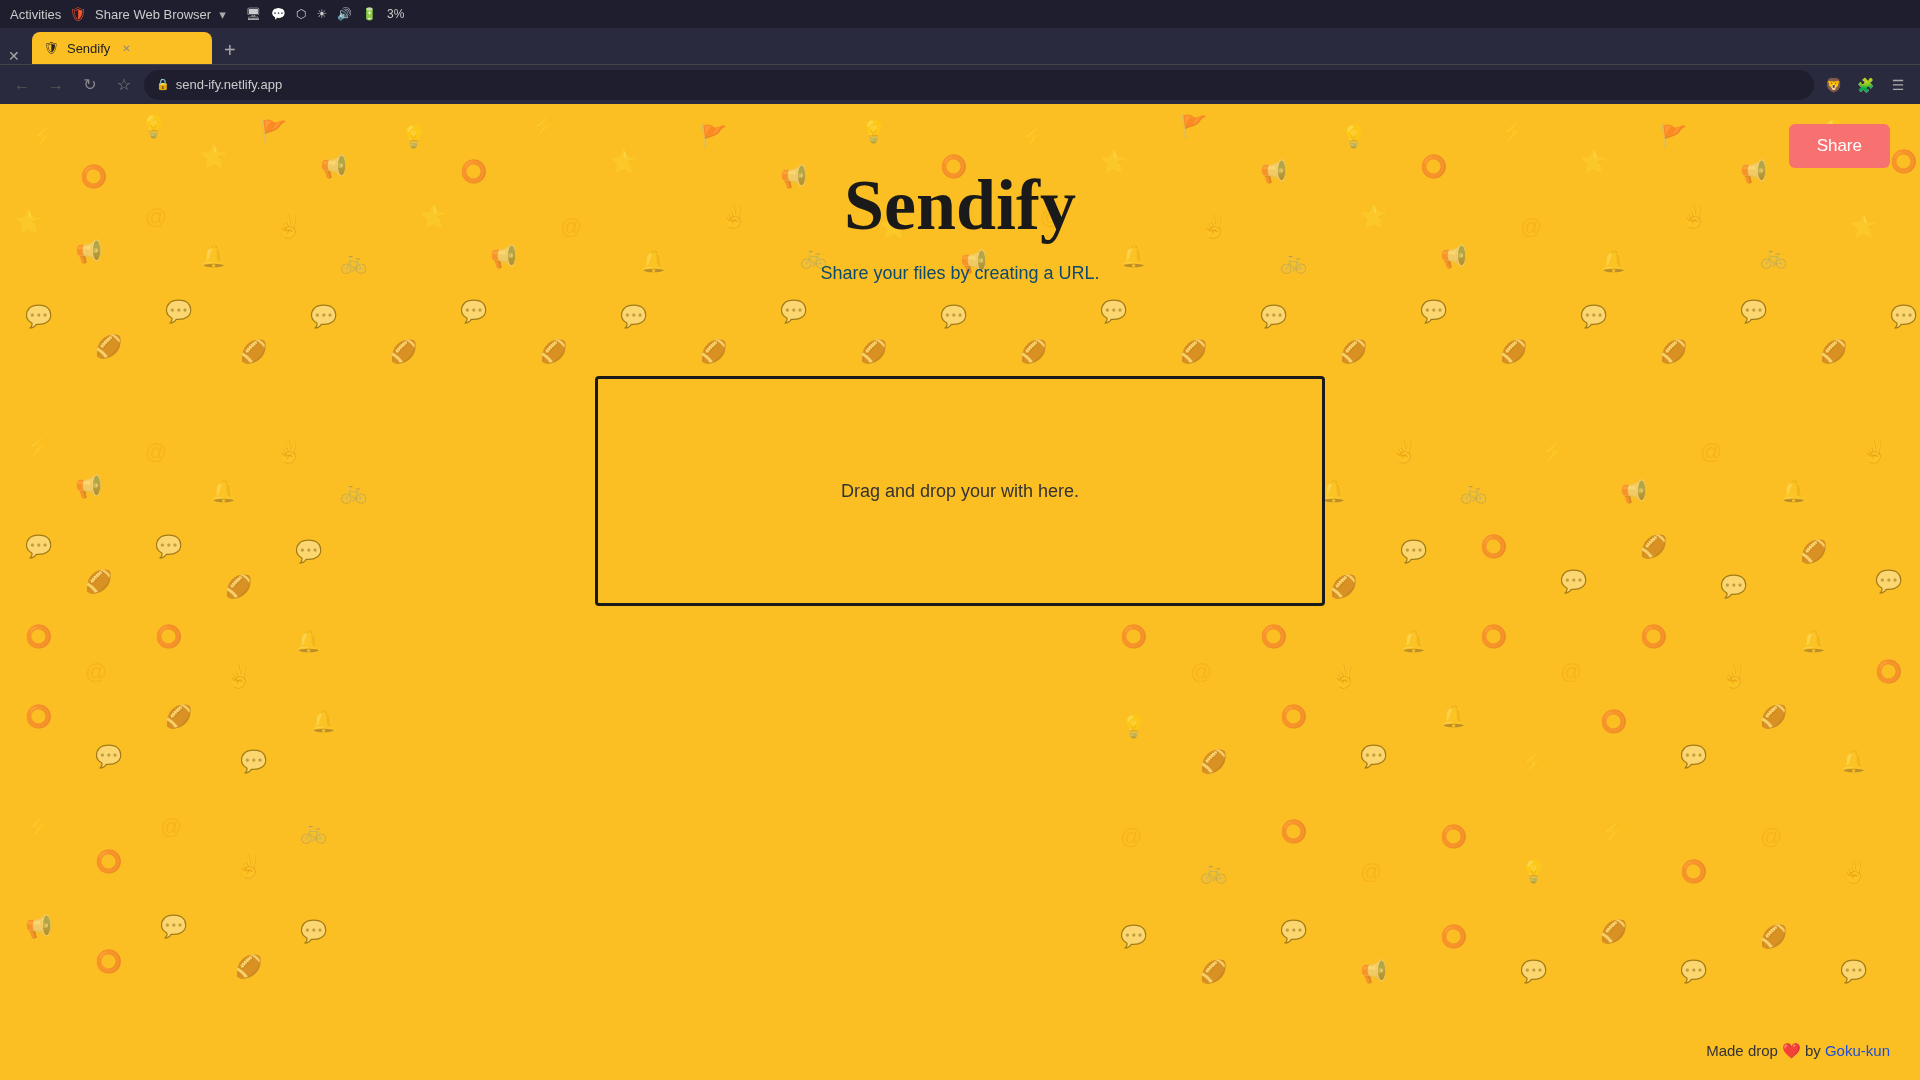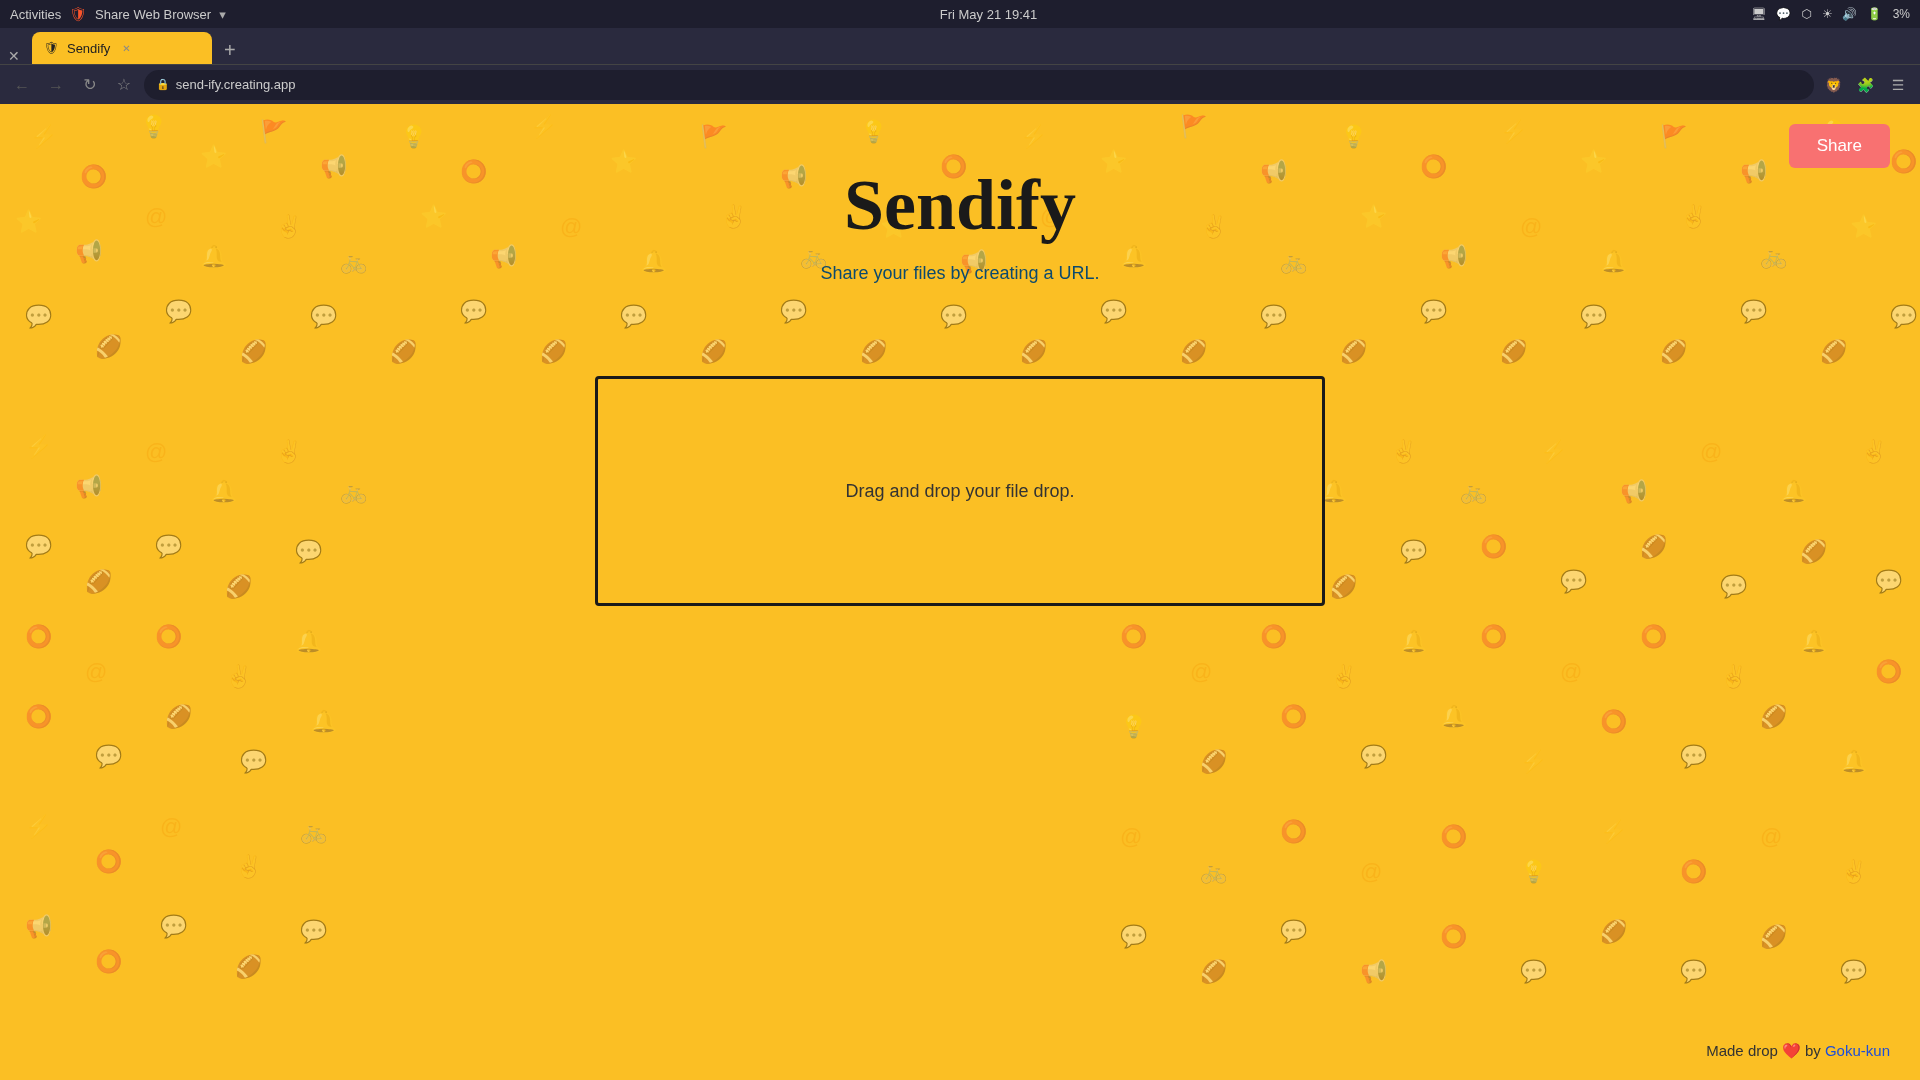--- a/index.html
+++ b/index.html
@@ -219,23 +219,20 @@
 </head>
 <body>
 
 <div class="browser-titlebar">
   <div class="titlebar-left">
     <span style="cursor:pointer;">Activities</span>
     <span class="brave-shield">🛡</span>
     <span>Share Web Browser</span>
     <span style="cursor:pointer;color:#aaa;">▾</span>
   </div>
-  <div class="titlebar-center">
-    <span>Fri May 21  19:41</span>
-  </div>
   <div class="titlebar-right">
     <span class="sys-icon">🖥</span>
     <span class="sys-icon">💬</span>
     <span class="sys-icon">⬡</span>
     <span class="sys-icon">☀</span>
     <span class="sys-icon">🔊</span>
     <span class="sys-icon">🔋</span>
     <span class="sys-icon">3%</span>
   </div>
 </div>
@@ -260,21 +257,21 @@
     <span>→</span>
   </div>
   <div class="nav-btn">
     <span>↻</span>
   </div>
   <div class="nav-btn">
     <span>☆</span>
   </div>
   <div class="address-bar">
     <span class="address-lock">🔒</span>
-    <span class="address-text">send-ify.creating.app</span>
+    <span class="address-text">send-ify.netlify.app</span>
   </div>
   <div class="nav-toolbar-right">
     <div class="toolbar-icon brave-icon">🦁</div>
     <div class="toolbar-icon">🧩</div>
     <div class="toolbar-icon">☰</div>
   </div>
 </div>
 
 <div class="page-content">
 
@@ -458,21 +455,21 @@
     <span class="pattern-icon" style="left:1800px;top:525px;">🔔</span>
     <span class="pattern-icon" style="left:1875px;top:555px;">⭕</span>
   </div>
 
   <button class="logout-btn">Share</button>
 
   <div class="main-content">
     <h1 class="app-title">Sendify</h1>
     <p class="app-subtitle">Share your files by creating a URL.</p>
     <div class="drop-zone">
-      <span class="drop-zone-text">Drag and drop your file drop.</span>
+      <span class="drop-zone-text">Drag and drop your with here.</span>
     </div>
   </div>
 
   <div class="footer">
     <span>Made drop</span>
     <span class="footer-heart">❤️</span>
     <span>by</span>
     <a class="footer-link" href="#">Goku-kun</a>
   </div>
 

